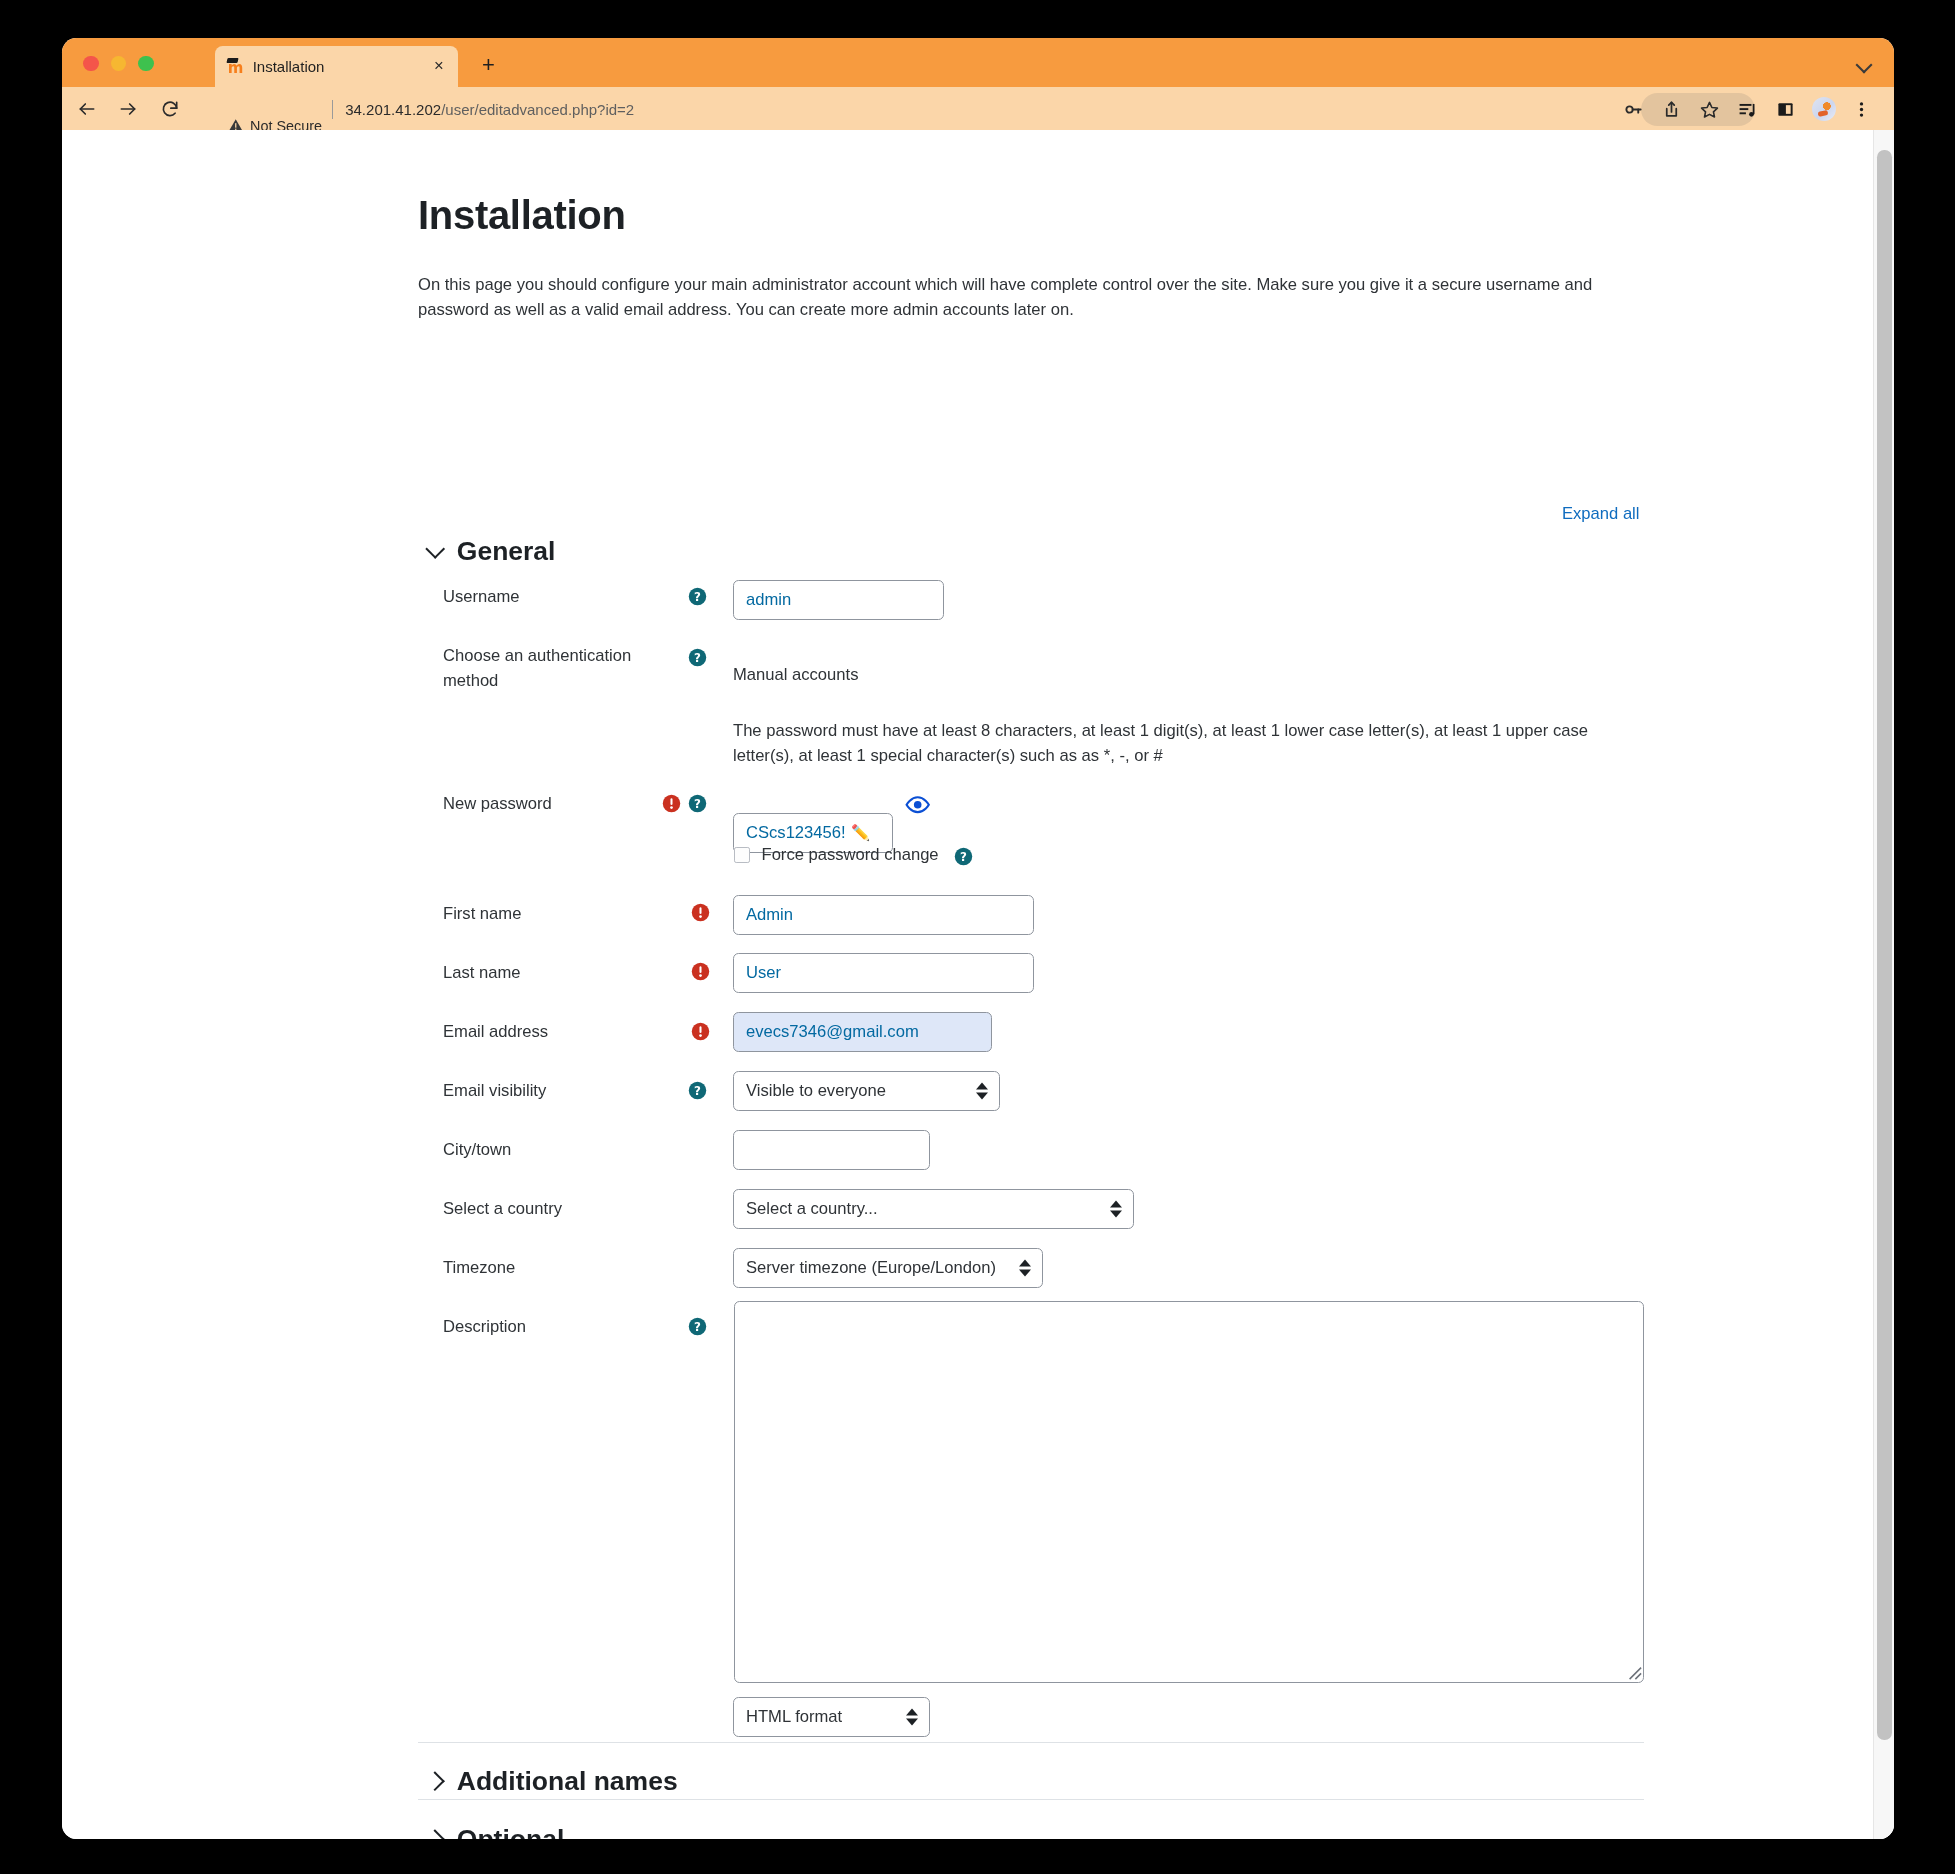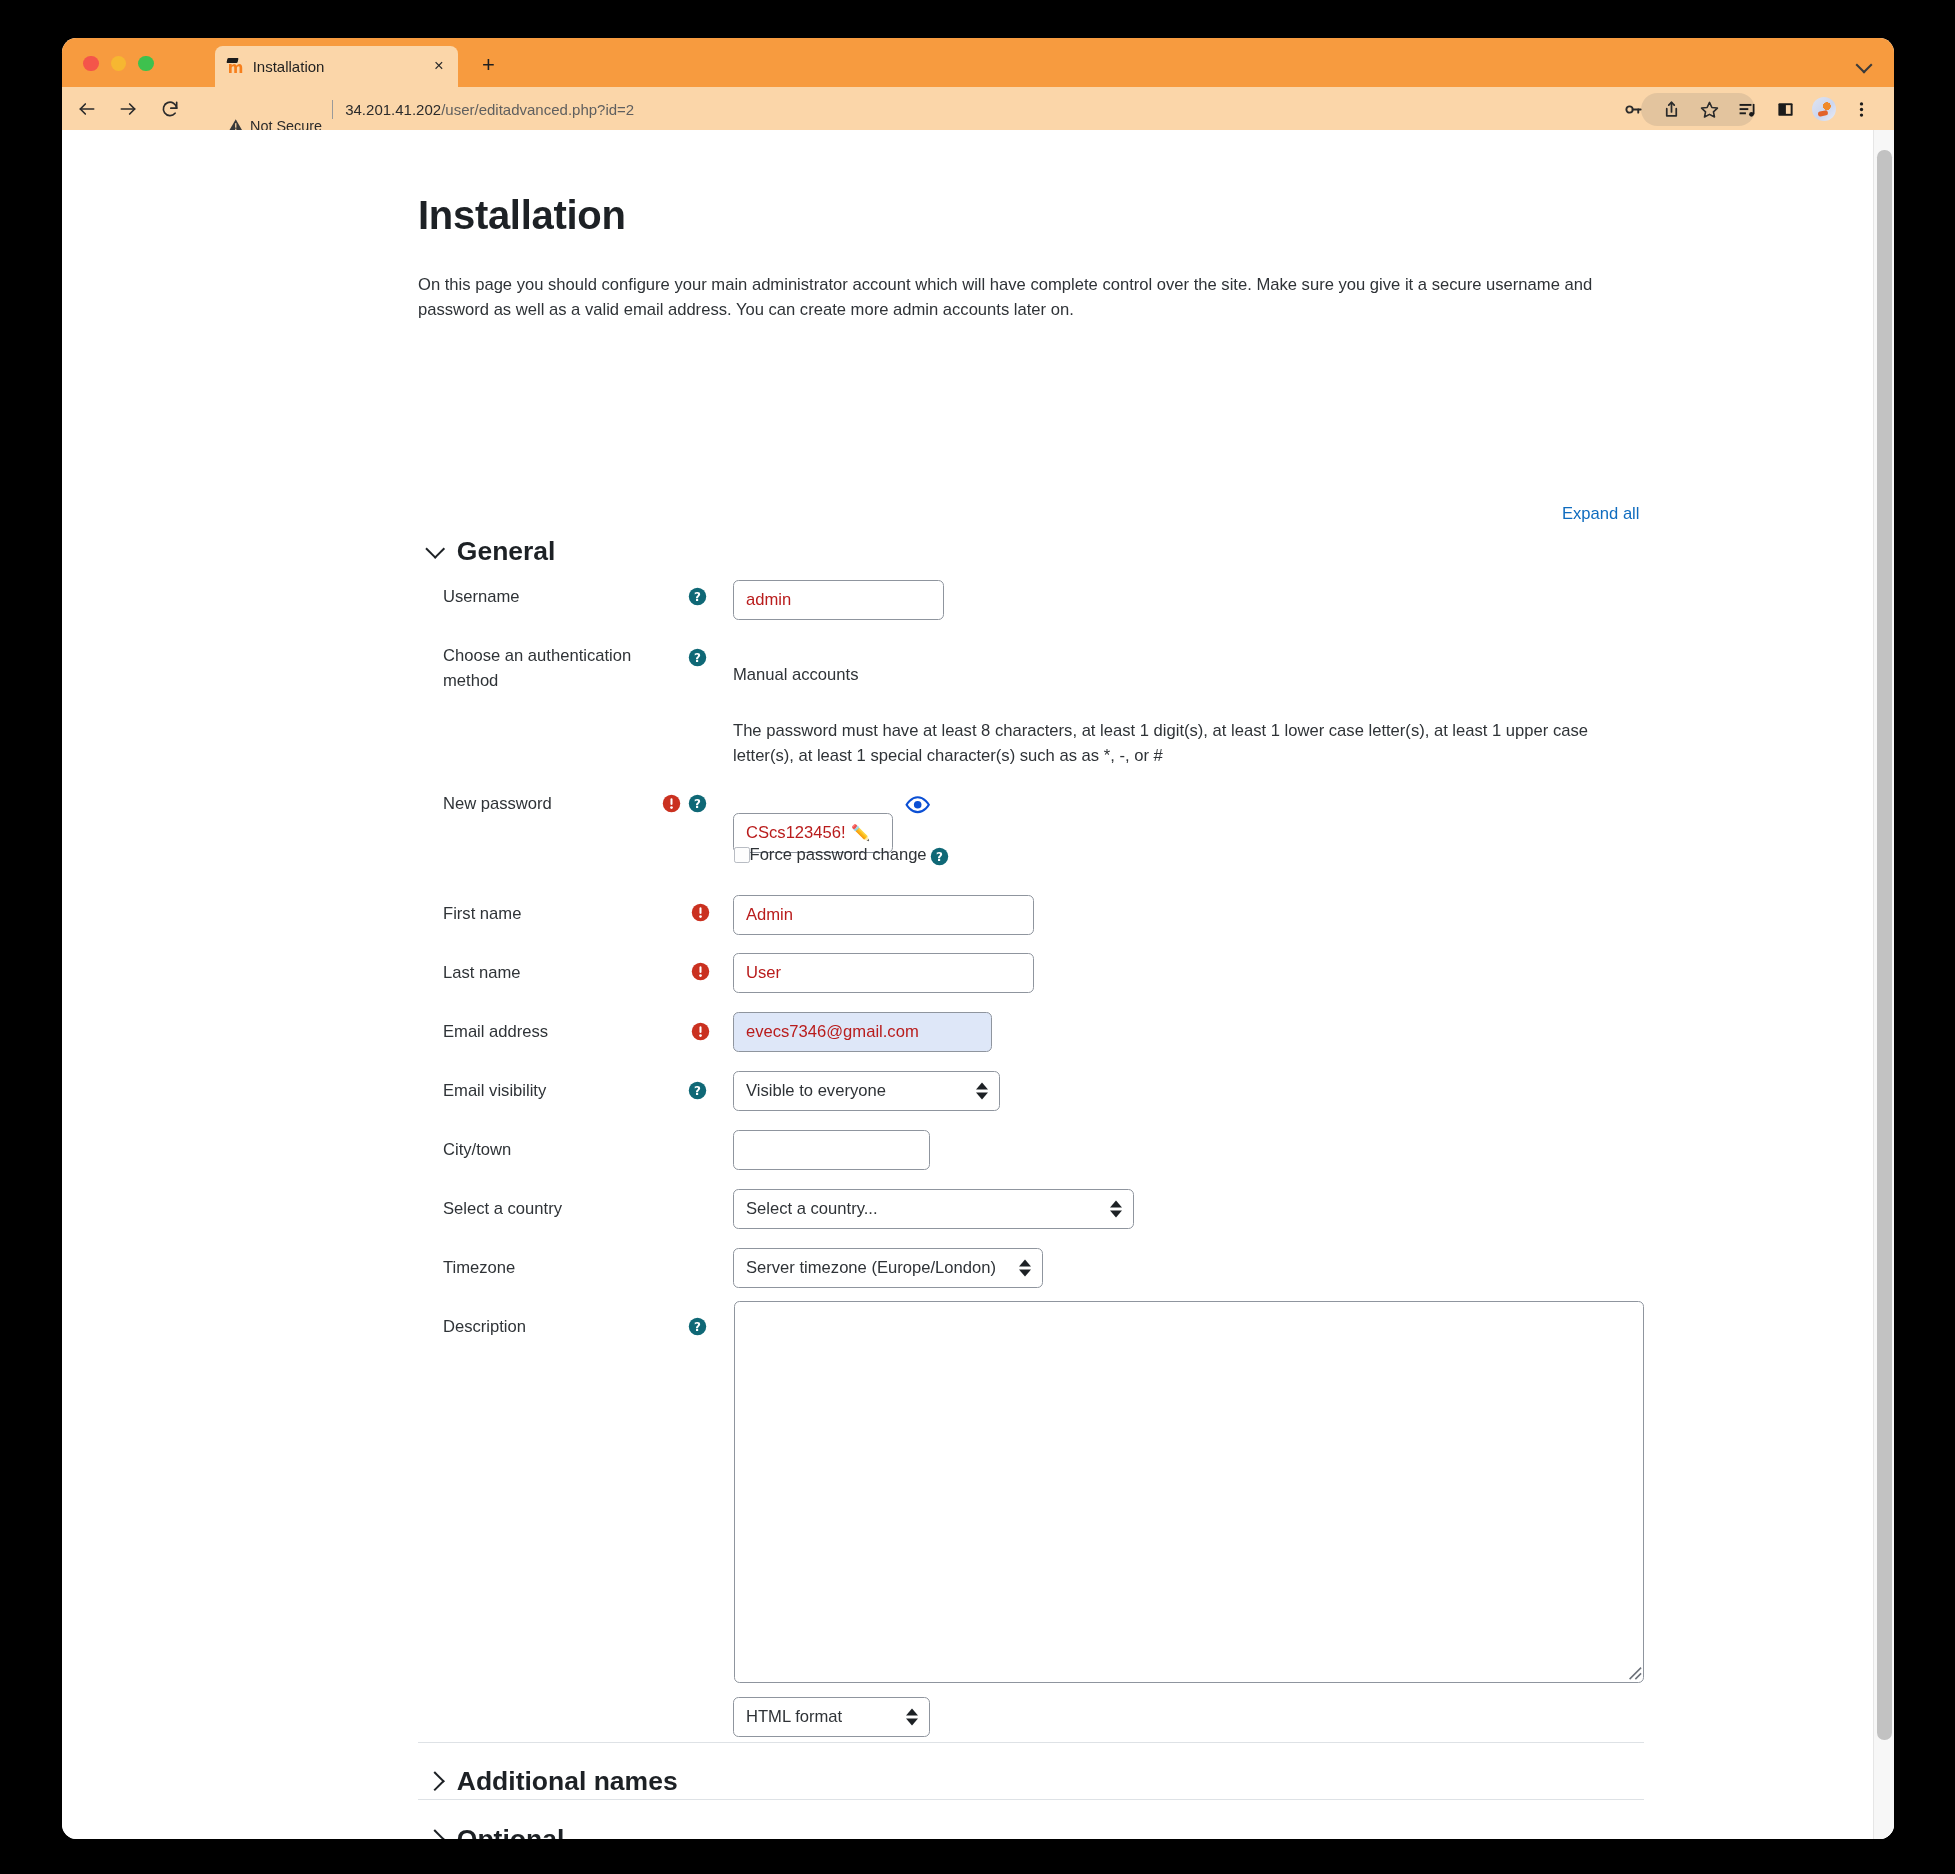--- a/index.html
+++ b/index.html
@@ -248,21 +248,21 @@
     cursor: pointer;
   }
   .help-icon svg { width: 19px; height: 19px; display: block; }
 
   .text-input {
     position: absolute;
     height: 40px;
     border: 1.1px solid #8f959e;
     border-radius: 5.5px;
     background: #ffffff;
-    font-size: 16.6px; color: #b91c1c;
+    font-size: 16.6px; color: #0369a1;
     padding: 0 12px;
     font-family: "Liberation Sans", sans-serif;
     display: flex; align-items: center;
   }
   .text-input.autofill { background: #dee7f8; border-color: #8f959e; }
 
   .select-box {
     position: absolute;
     height: 40px;
     border: 1.1px solid #8f959e;
@@ -301,21 +301,21 @@
   }
   #password-eye {
     position: absolute; left: 843px; top: 662px;
     width: 25.4px; height: 25.4px; cursor: pointer;
   }
   #password-eye svg { width: 25.4px; height: 25.4px; display: block; }
 
   
   #force-pw-row {
     position: absolute; left: 672px; top: 715px;
-    display: flex; align-items: center; gap: 0;
+    display: flex; align-items: center; gap: 12px;
   }
   #force-pw-checkbox {
     width: 15.5px; height: 15.5px;
     border: 1.1px solid #b8bcc3; border-radius: 2.2px;
     background: #fdfdfd; cursor: pointer;
   }
   #force-pw-label { font-size: 16.6px; color: #2f3337; }
 
   
   #description-textarea {

